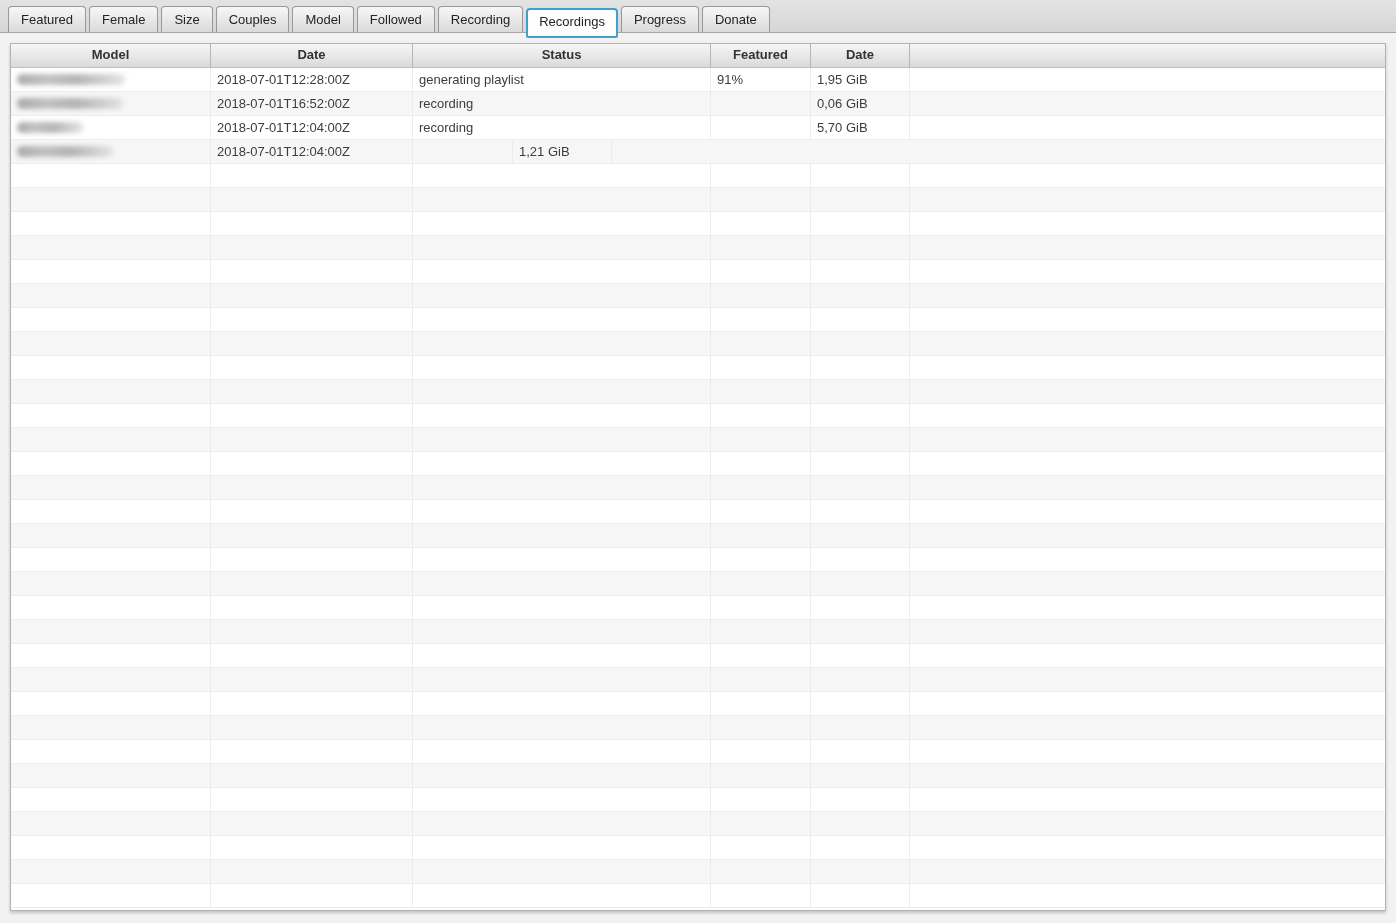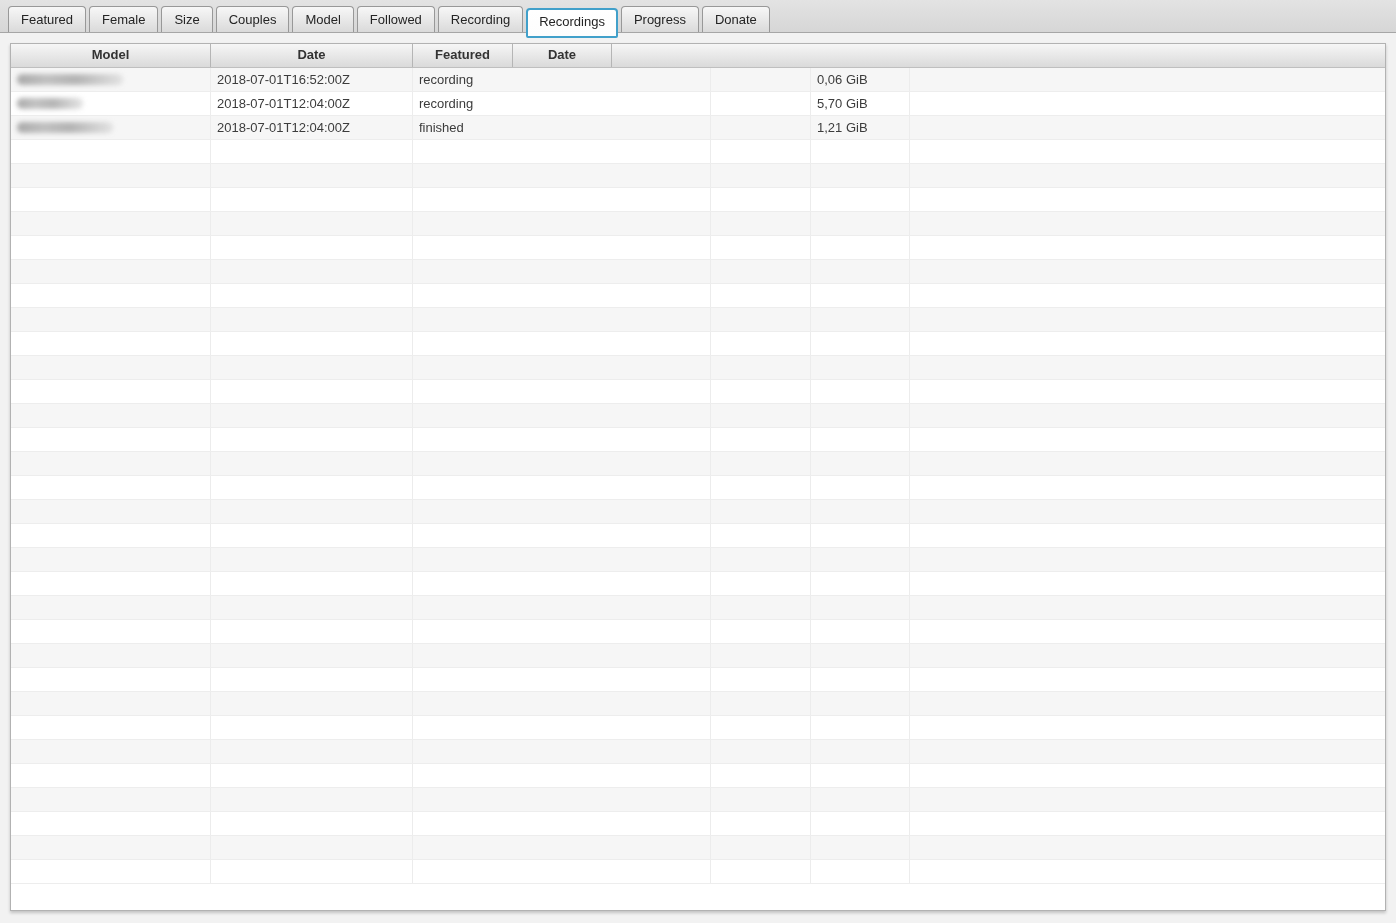--- a/index.html
+++ b/index.html
@@ -115,25 +115,36 @@
     <div class="tab active">Recordings</div>
     <div class="tab">Progress</div>
     <div class="tab">Donate</div>
   </div>
 
 <div class="content">
   <div class="panel">
     <div class="thead" id="thead">
         <div class="th" style="width: 200px;">Model</div>
         <div class="th" style="width: 202px;">Date</div>
+        <div class="th" style="width: 298px;">Status</div>
         <div class="th" style="width: 100px;">Featured</div>
         <div class="th" style="width: 99px;">Date</div>
         <div class="th flex"></div>
       </div>
     <div class="tbody" id="tbody">
+        <div class="tr">
+          <div class="td" style="width: 200px;">
+            <div class="smudge" style="width: 108px;"></div>
+          </div>
+          <div class="td" style="width: 202px;">2018-07-01T12:28:00Z</div>
+          <div class="td" style="width: 298px;">generating playlist</div>
+          <div class="td" style="width: 100px;">91%</div>
+          <div class="td" style="width: 99px;">1,95 GiB</div>
+          <div class="td flex"></div>
+        </div>
         <div class="tr alt">
           <div class="td" style="width: 200px;">
             <div class="smudge" style="width: 106px;"></div>
           </div>
           <div class="td" style="width: 202px;">2018-07-01T16:52:00Z</div>
           <div class="td" style="width: 298px;">recording</div>
           <div class="td" style="width: 100px;"></div>
           <div class="td" style="width: 99px;">0,06 GiB</div>
           <div class="td flex"></div>
         </div>
@@ -145,21 +156,20 @@
           <div class="td" style="width: 298px;">recording</div>
           <div class="td" style="width: 100px;"></div>
           <div class="td" style="width: 99px;">5,70 GiB</div>
           <div class="td flex"></div>
         </div>
         <div class="tr alt">
           <div class="td" style="width: 200px;">
             <div class="smudge" style="width: 96px;"></div>
           </div>
           <div class="td" style="width: 202px;">2018-07-01T12:04:00Z</div>
-          <div class="td" style="width: 298px;">finished</div>
           <div class="td" style="width: 100px;"></div>
           <div class="td" style="width: 99px;">1,21 GiB</div>
           <div class="td flex"></div>
         </div>
         <div class="tr">
           <div class="td" style="width: 200px;"></div>
           <div class="td" style="width: 202px;"></div>
           <div class="td" style="width: 298px;"></div>
           <div class="td" style="width: 100px;"></div>
           <div class="td" style="width: 99px;"></div>

